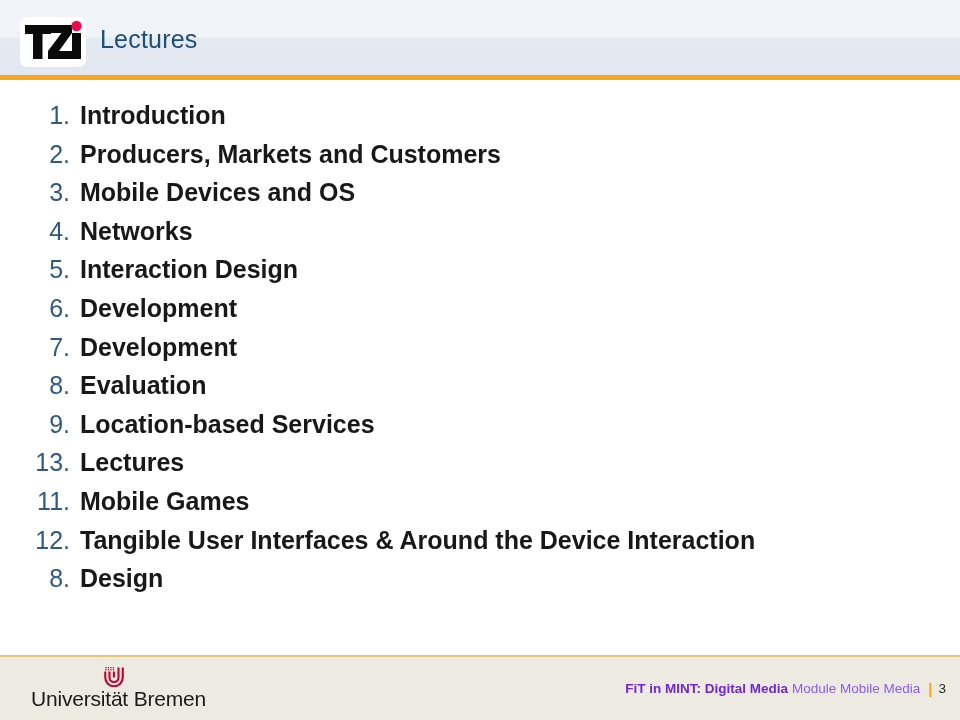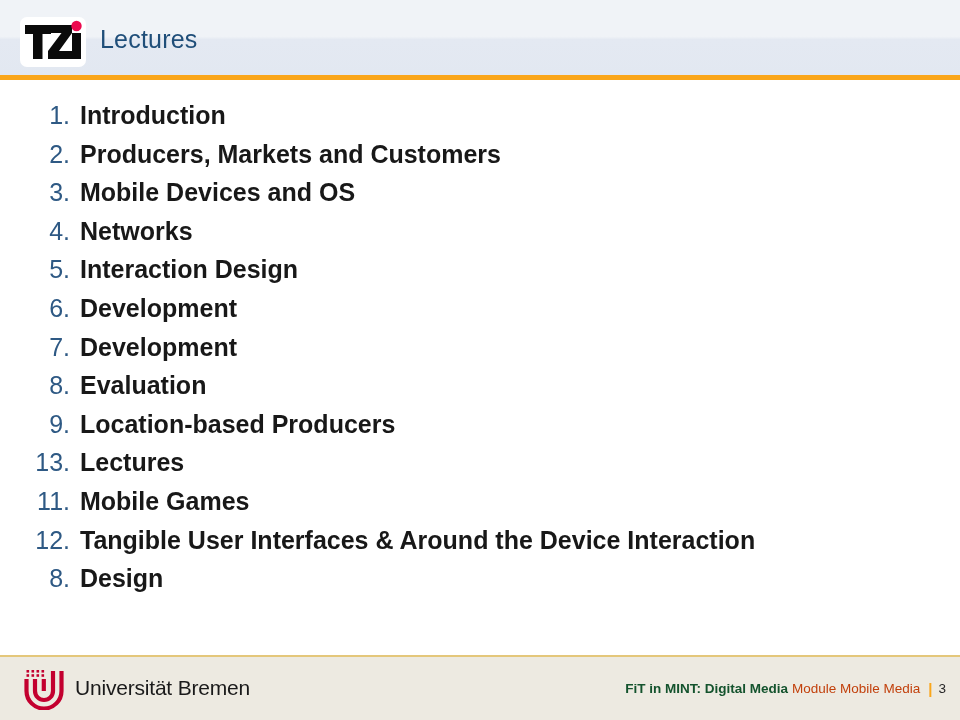--- a/index.html
+++ b/index.html
@@ -116,20 +116,21 @@
     box-sizing: border-box;
   }
 
   .uni-logo {
     position: absolute;
     left: 22px;
     top: 8px;
     display: flex;
     align-items: center;
     height: 46px;
+    flex-direction: column;
   }
   .uni-mark { display: block; }
   .uni-wordmark {
     margin-left: 9px;
     font-size: 21px;
     font-weight: 400;
     color: #1a1a1a;
     letter-spacing: -0.2px;
     white-space: nowrap;
   }
@@ -138,22 +139,22 @@
     position: absolute;
     right: 14px;
     top: 0;
     height: 63px;
     display: flex;
     align-items: center;
     font-size: 13.5px;
     color: #262626;
     white-space: nowrap;
   }
-  .meta-strong { font-weight: bold; color: #14532d; }
-  .meta-regular { font-weight: 400; margin-left: 4px; color: #c2410c; }
+  .meta-strong { font-weight: bold; color: #6d28d9; }
+  .meta-regular { font-weight: 400; margin-left: 4px; color: #8b5cf6; }
   .meta-sep {
     color: #FAA61A;
     font-weight: bold;
     margin: 0 6px 0 8px;
     font-size: 15px;
   }
   .meta-page { font-weight: 400; color: #262626; }
 </style>
 </head>
 <body>
@@ -219,21 +220,21 @@
         <span class="item-label">Development</span>
       </li>
 
       <li class="lecture-item">
         <span class="item-number">8.</span>
         <span class="item-label">Evaluation</span>
       </li>
 
       <li class="lecture-item">
         <span class="item-number">9.</span>
-        <span class="item-label">Location-based Producers</span>
+        <span class="item-label">Location-based Services</span>
       </li>
 
       <li class="lecture-item">
         <span class="item-number">13.</span>
         <span class="item-label">Lectures</span>
       </li>
 
       <li class="lecture-item">
         <span class="item-number">11.</span>
         <span class="item-label">Mobile Games</span>

